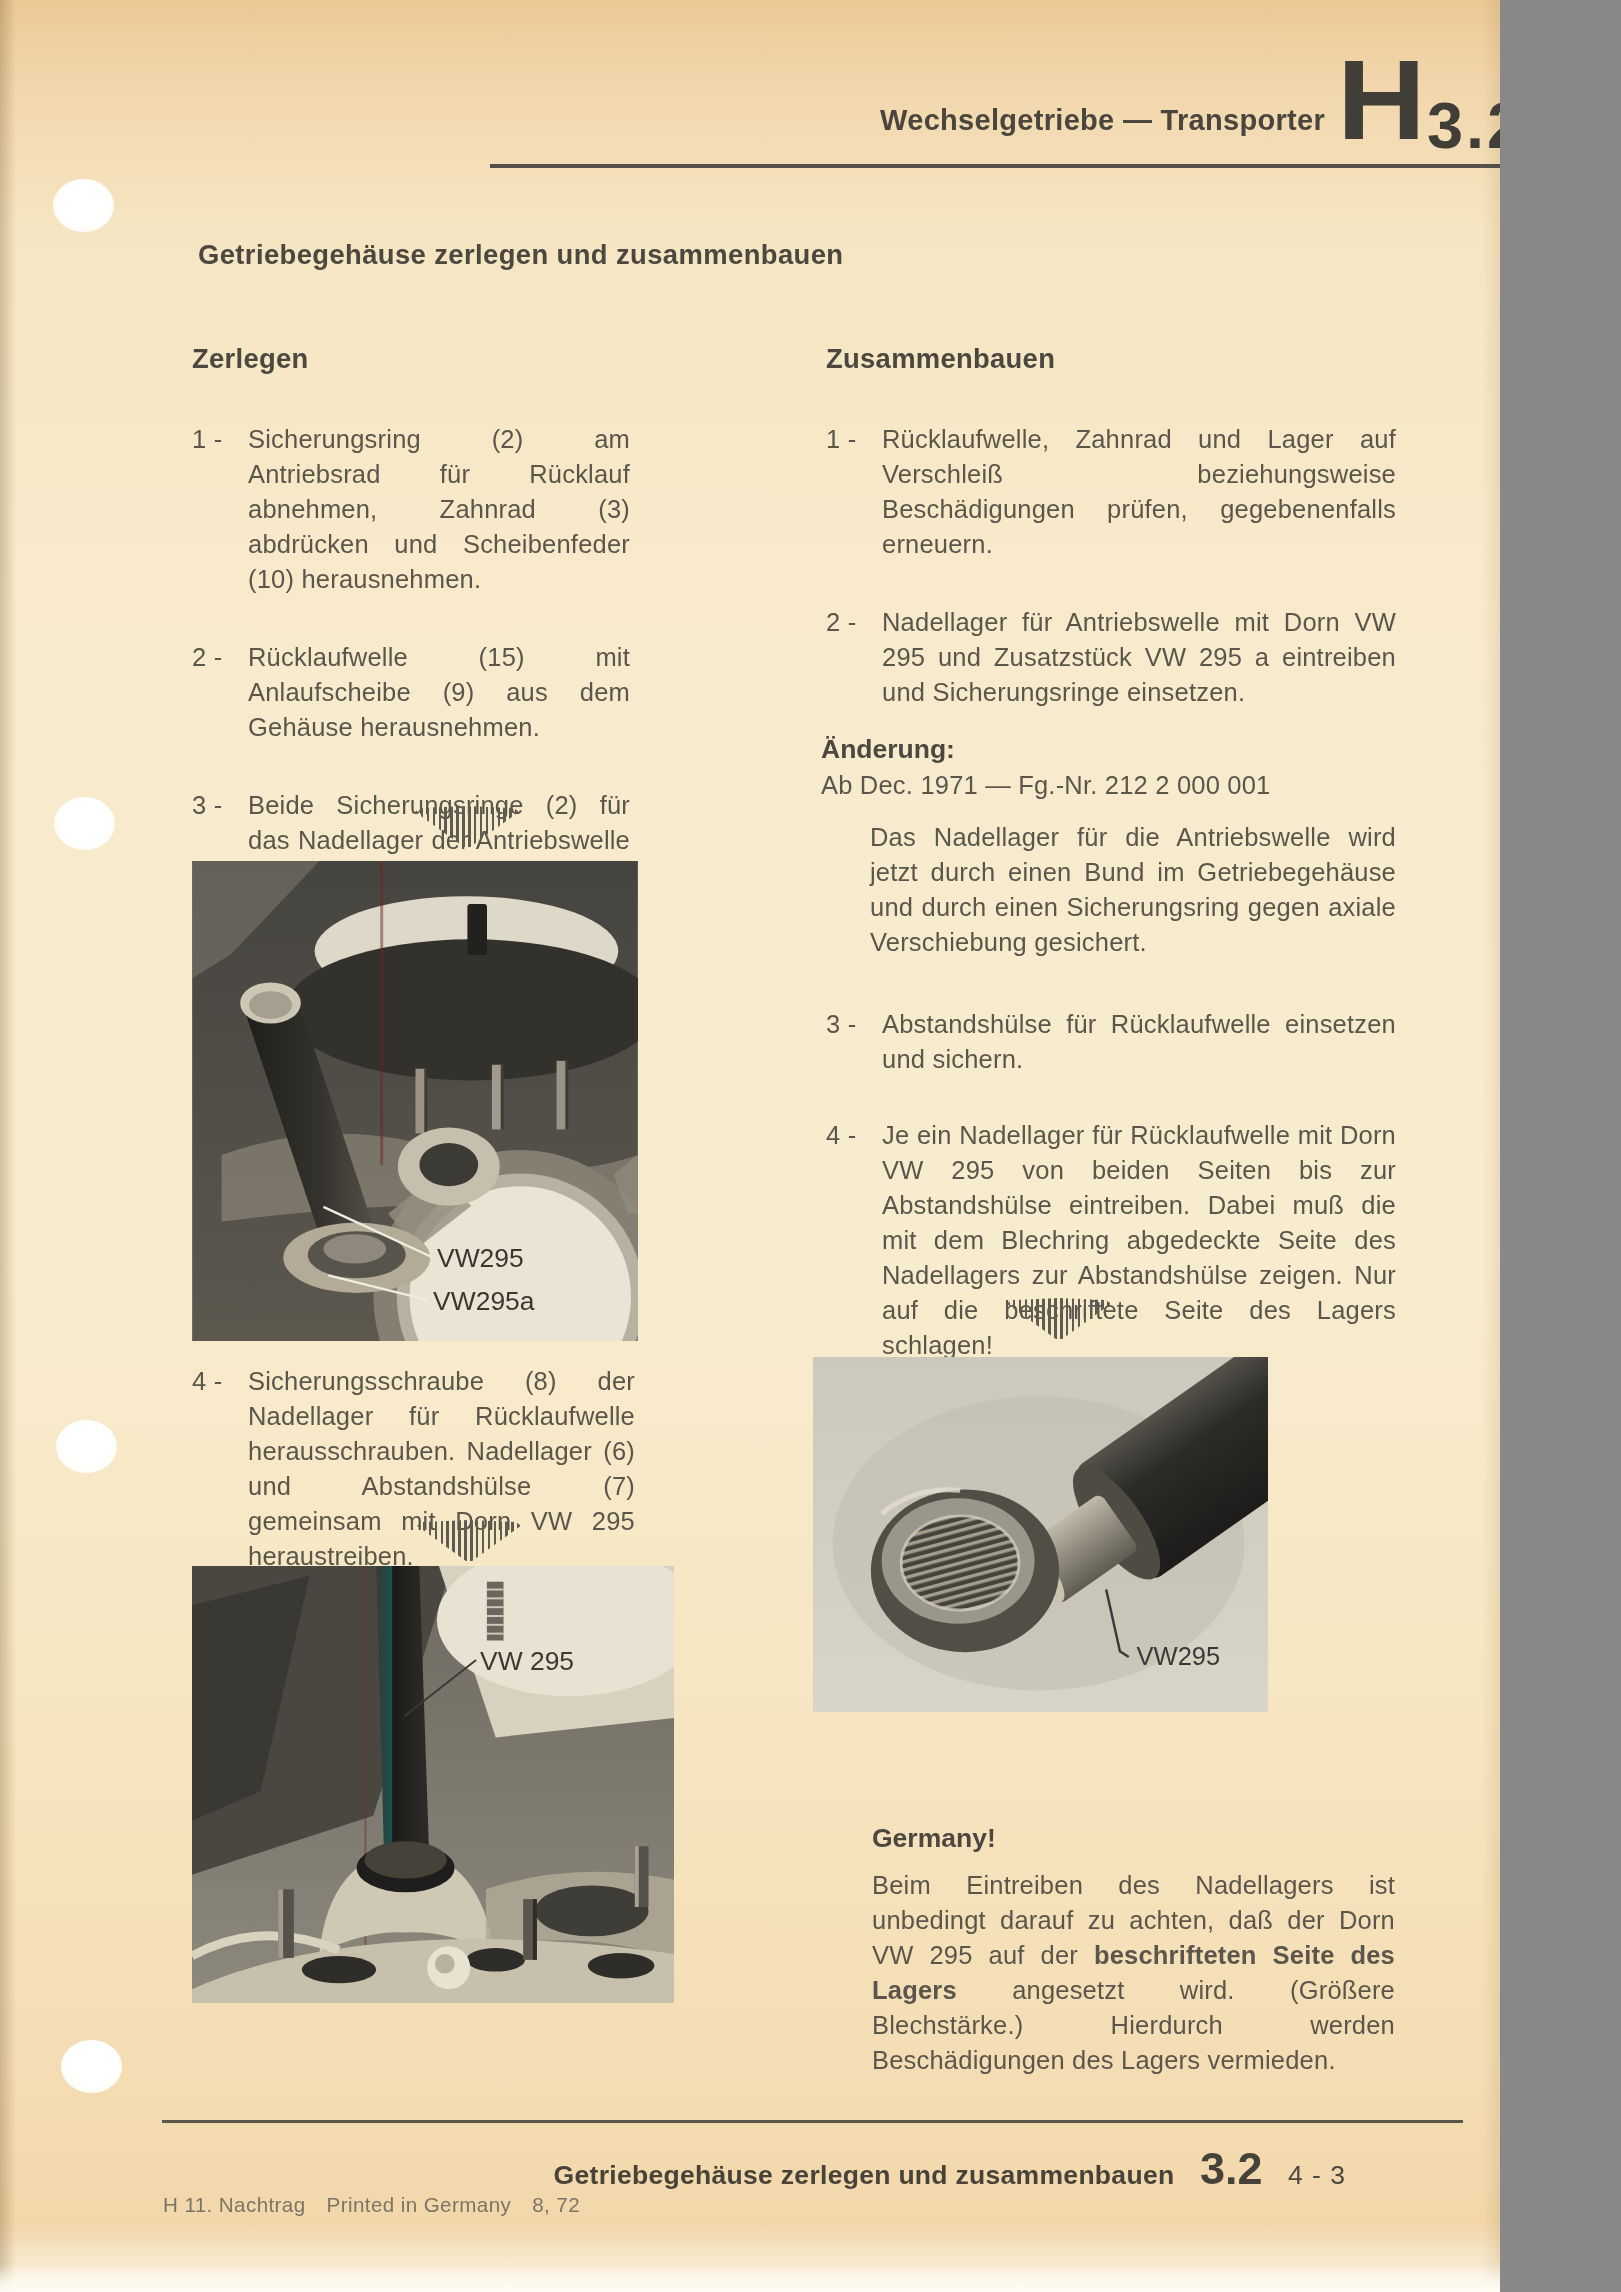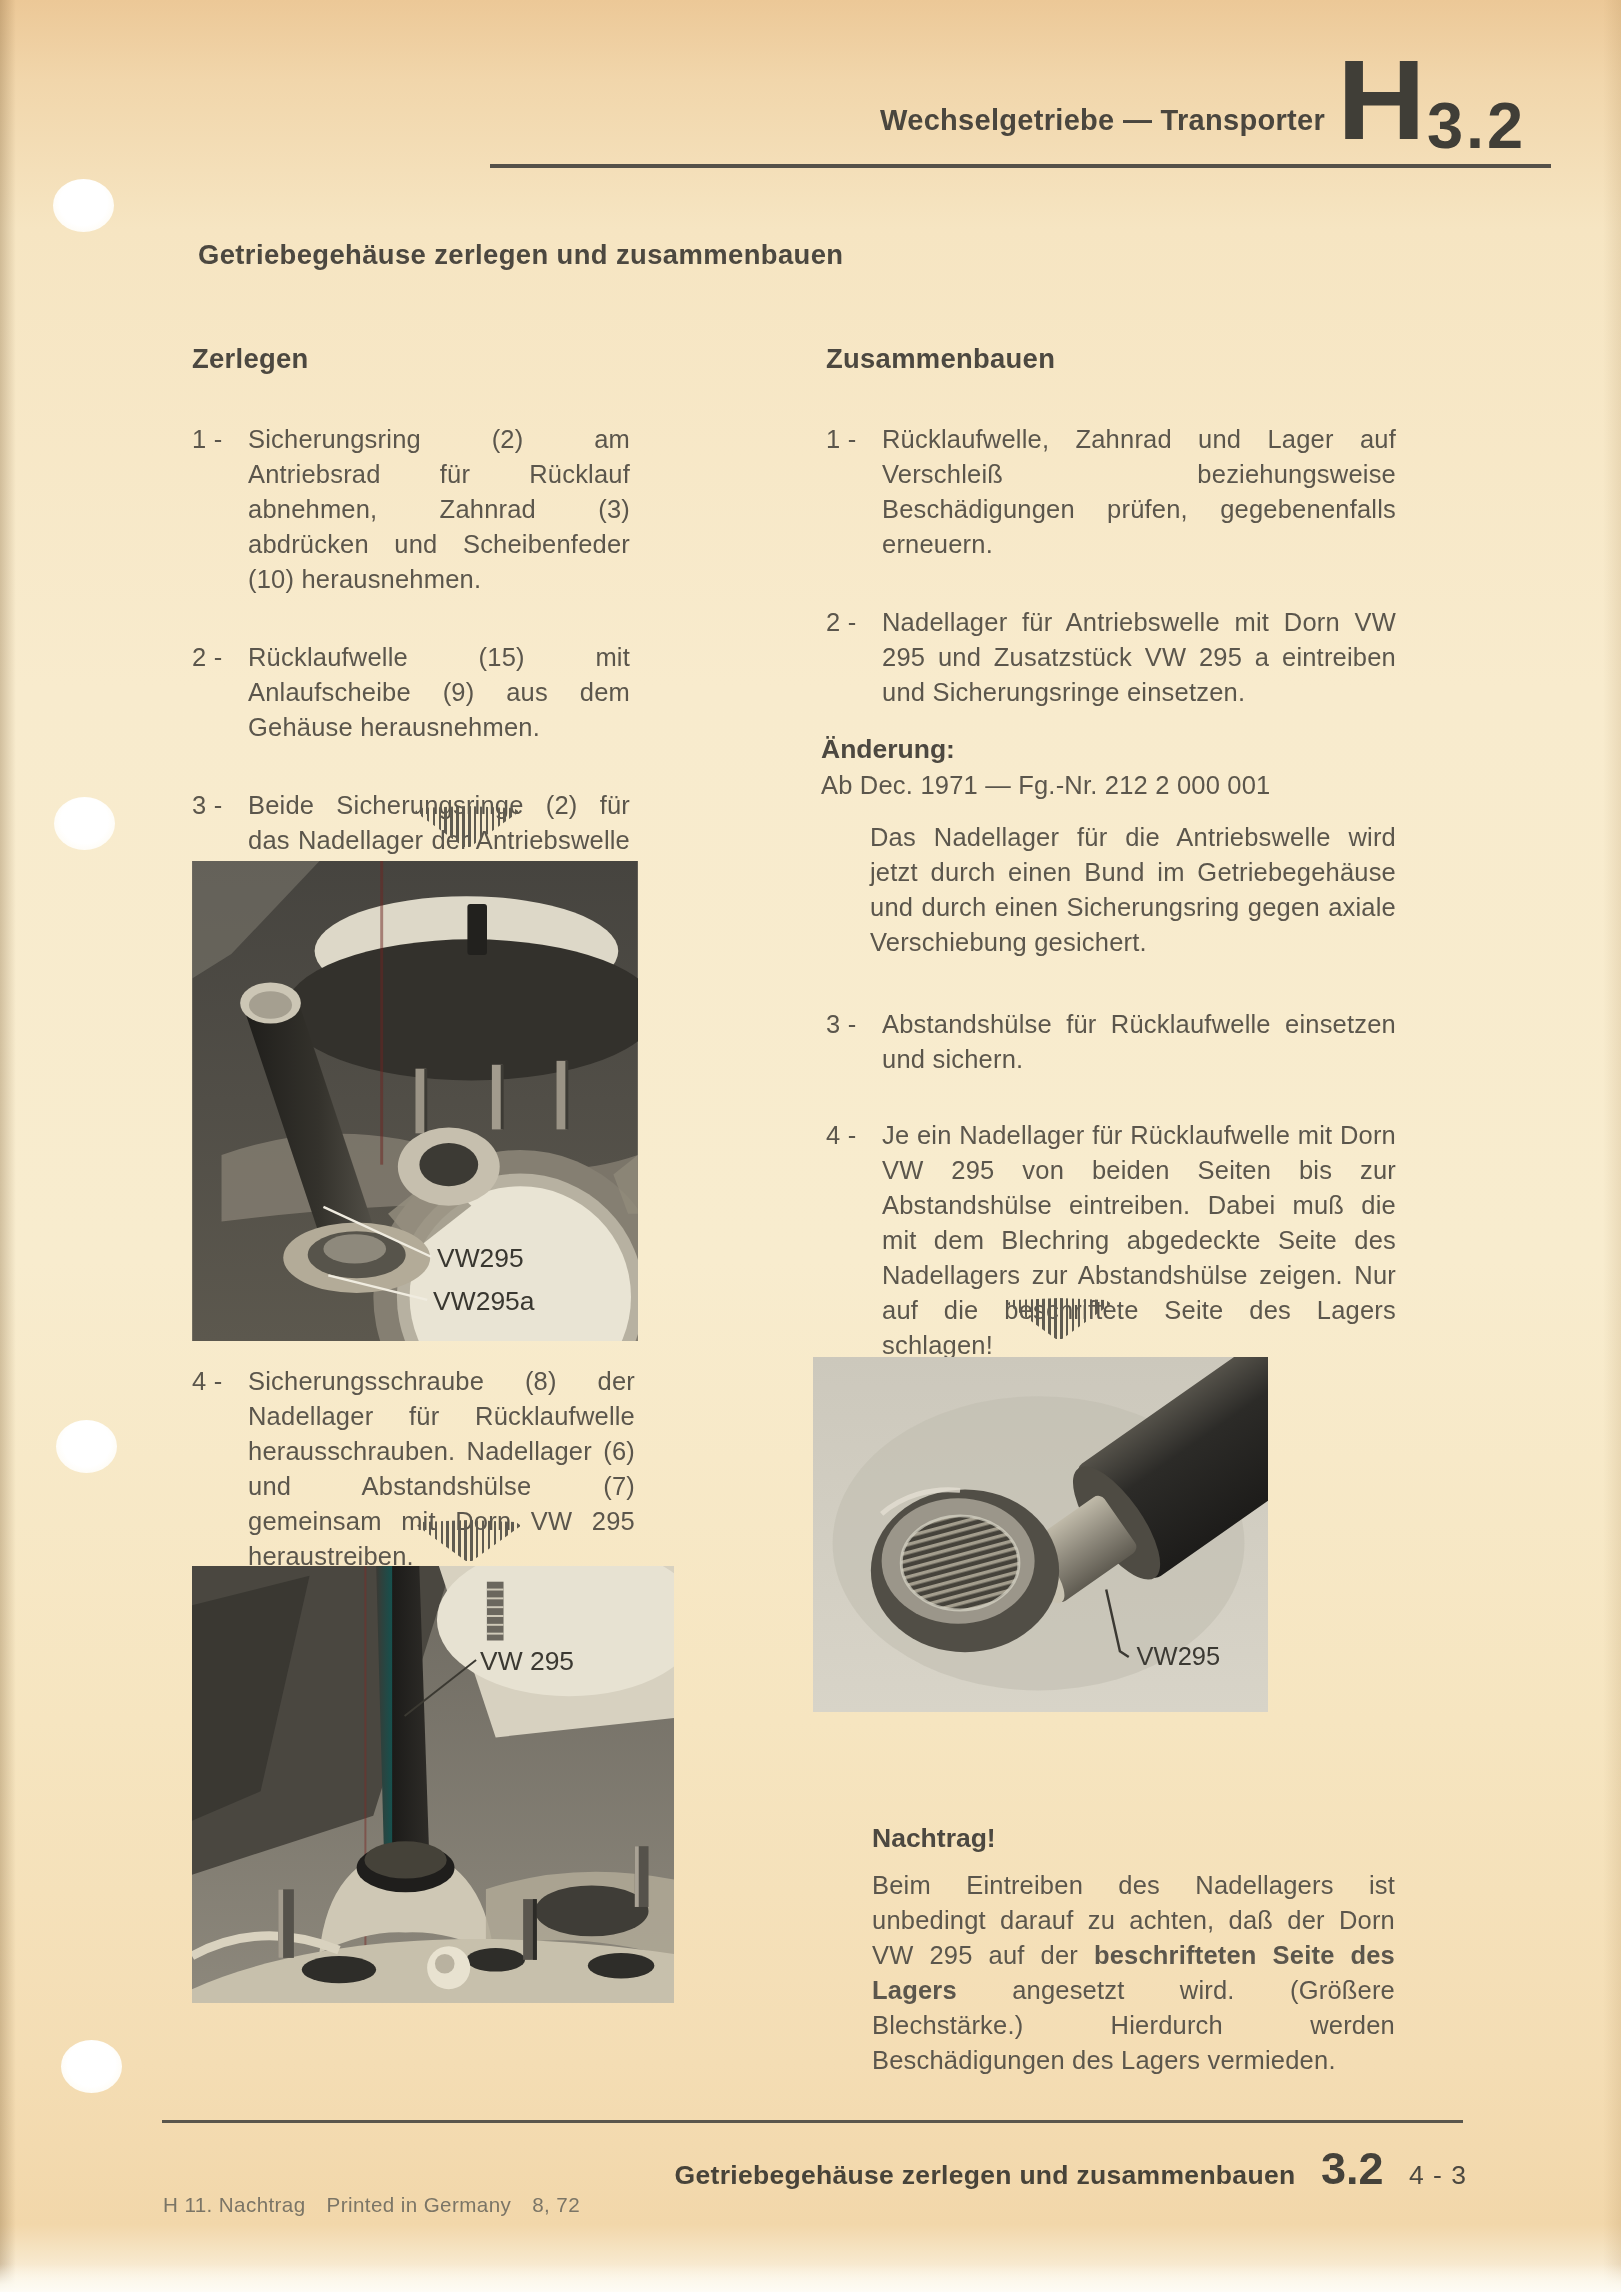--- a/index.html
+++ b/index.html
@@ -1,17 +1,17 @@
 <!DOCTYPE html>
 <html><head>
 <meta charset="utf-8">
 <style>
   html,body { margin:0; padding:0; background:#888; }
   .page {
-    position:relative; width:1621px; height:2293px; overflow:hidden;
+    position:relative; width:1500px; height:2293px; overflow:hidden;
     font-family:"Liberation Sans", sans-serif;
     background:linear-gradient(180deg,
       #ecc897 0%, #f1d6ab 3.5%, #f6e5c2 10%, #f8ebcd 30%, #f8ecce 55%,
       #f6e5c0 75%, #f4ddb4 90%, #f2d7aa 97%, #f7e8cc 98.6%, #fdf7ea 100%);
     color:#5b564c;
   }
   .edge { position:absolute; pointer-events:none; }
   .edge-left { left:0; top:0; width:15.7px; height:100%;
     background:linear-gradient(90deg, rgba(110,78,36,.28), rgba(110,78,36,0)); }
   .edge-right { right:0; top:0; width:17.6px; height:100%;
@@ -290,21 +290,21 @@
     </g>
     <ellipse cx="155" cy="218" rx="96" ry="83" fill="#514e46"></ellipse>
     <ellipse cx="148" cy="208" rx="78" ry="64" fill="#9b968a"></ellipse>
     <ellipse cx="150" cy="210" rx="60" ry="48" fill="url(#needles)"></ellipse>
     <ellipse cx="150" cy="210" rx="60" ry="48" fill="none" stroke="#d9d5c8" stroke-width="3" opacity=".7"></ellipse>
     <path d="M70,160 A 95 82 0 0 1 150,136" stroke="#e3dfd2" stroke-width="5" fill="none" opacity=".8"></path>
     <polyline points="299,237 313,300 322,306" stroke="#3b3933" stroke-width="2.5" fill="none"></polyline>
     <text x="330" y="314" font-size="26" fill="#3b3933">VW295</text>
   </svg>
 
-  <div class="abs r-notice-h">Nachtrag!</div>
+  <div class="abs r-notice-h">Germany!</div>
   <div class="abs bodytext r-notice"><span>Beim Eintreiben des Nadellagers ist unbedingt darauf zu achten, daß der Dorn VW 295 auf der </span><span class="bold">beschrifteten Seite des Lagers</span><span> angesetzt wird. (Größere Blechstärke.) Hierdurch werden Beschädigungen des Lagers vermieden.</span></div>
 
   <div class="abs footer-rule"></div>
   <div class="abs footer-right">
     <span class="fr-title">Getriebegehäuse zerlegen und zusammenbauen</span>
     <span class="fr-num">3.2</span>
     <span class="fr-page">4 - 3</span>
   </div>
   <div class="abs footer-left">
     <span>H 11. Nachtrag</span>

